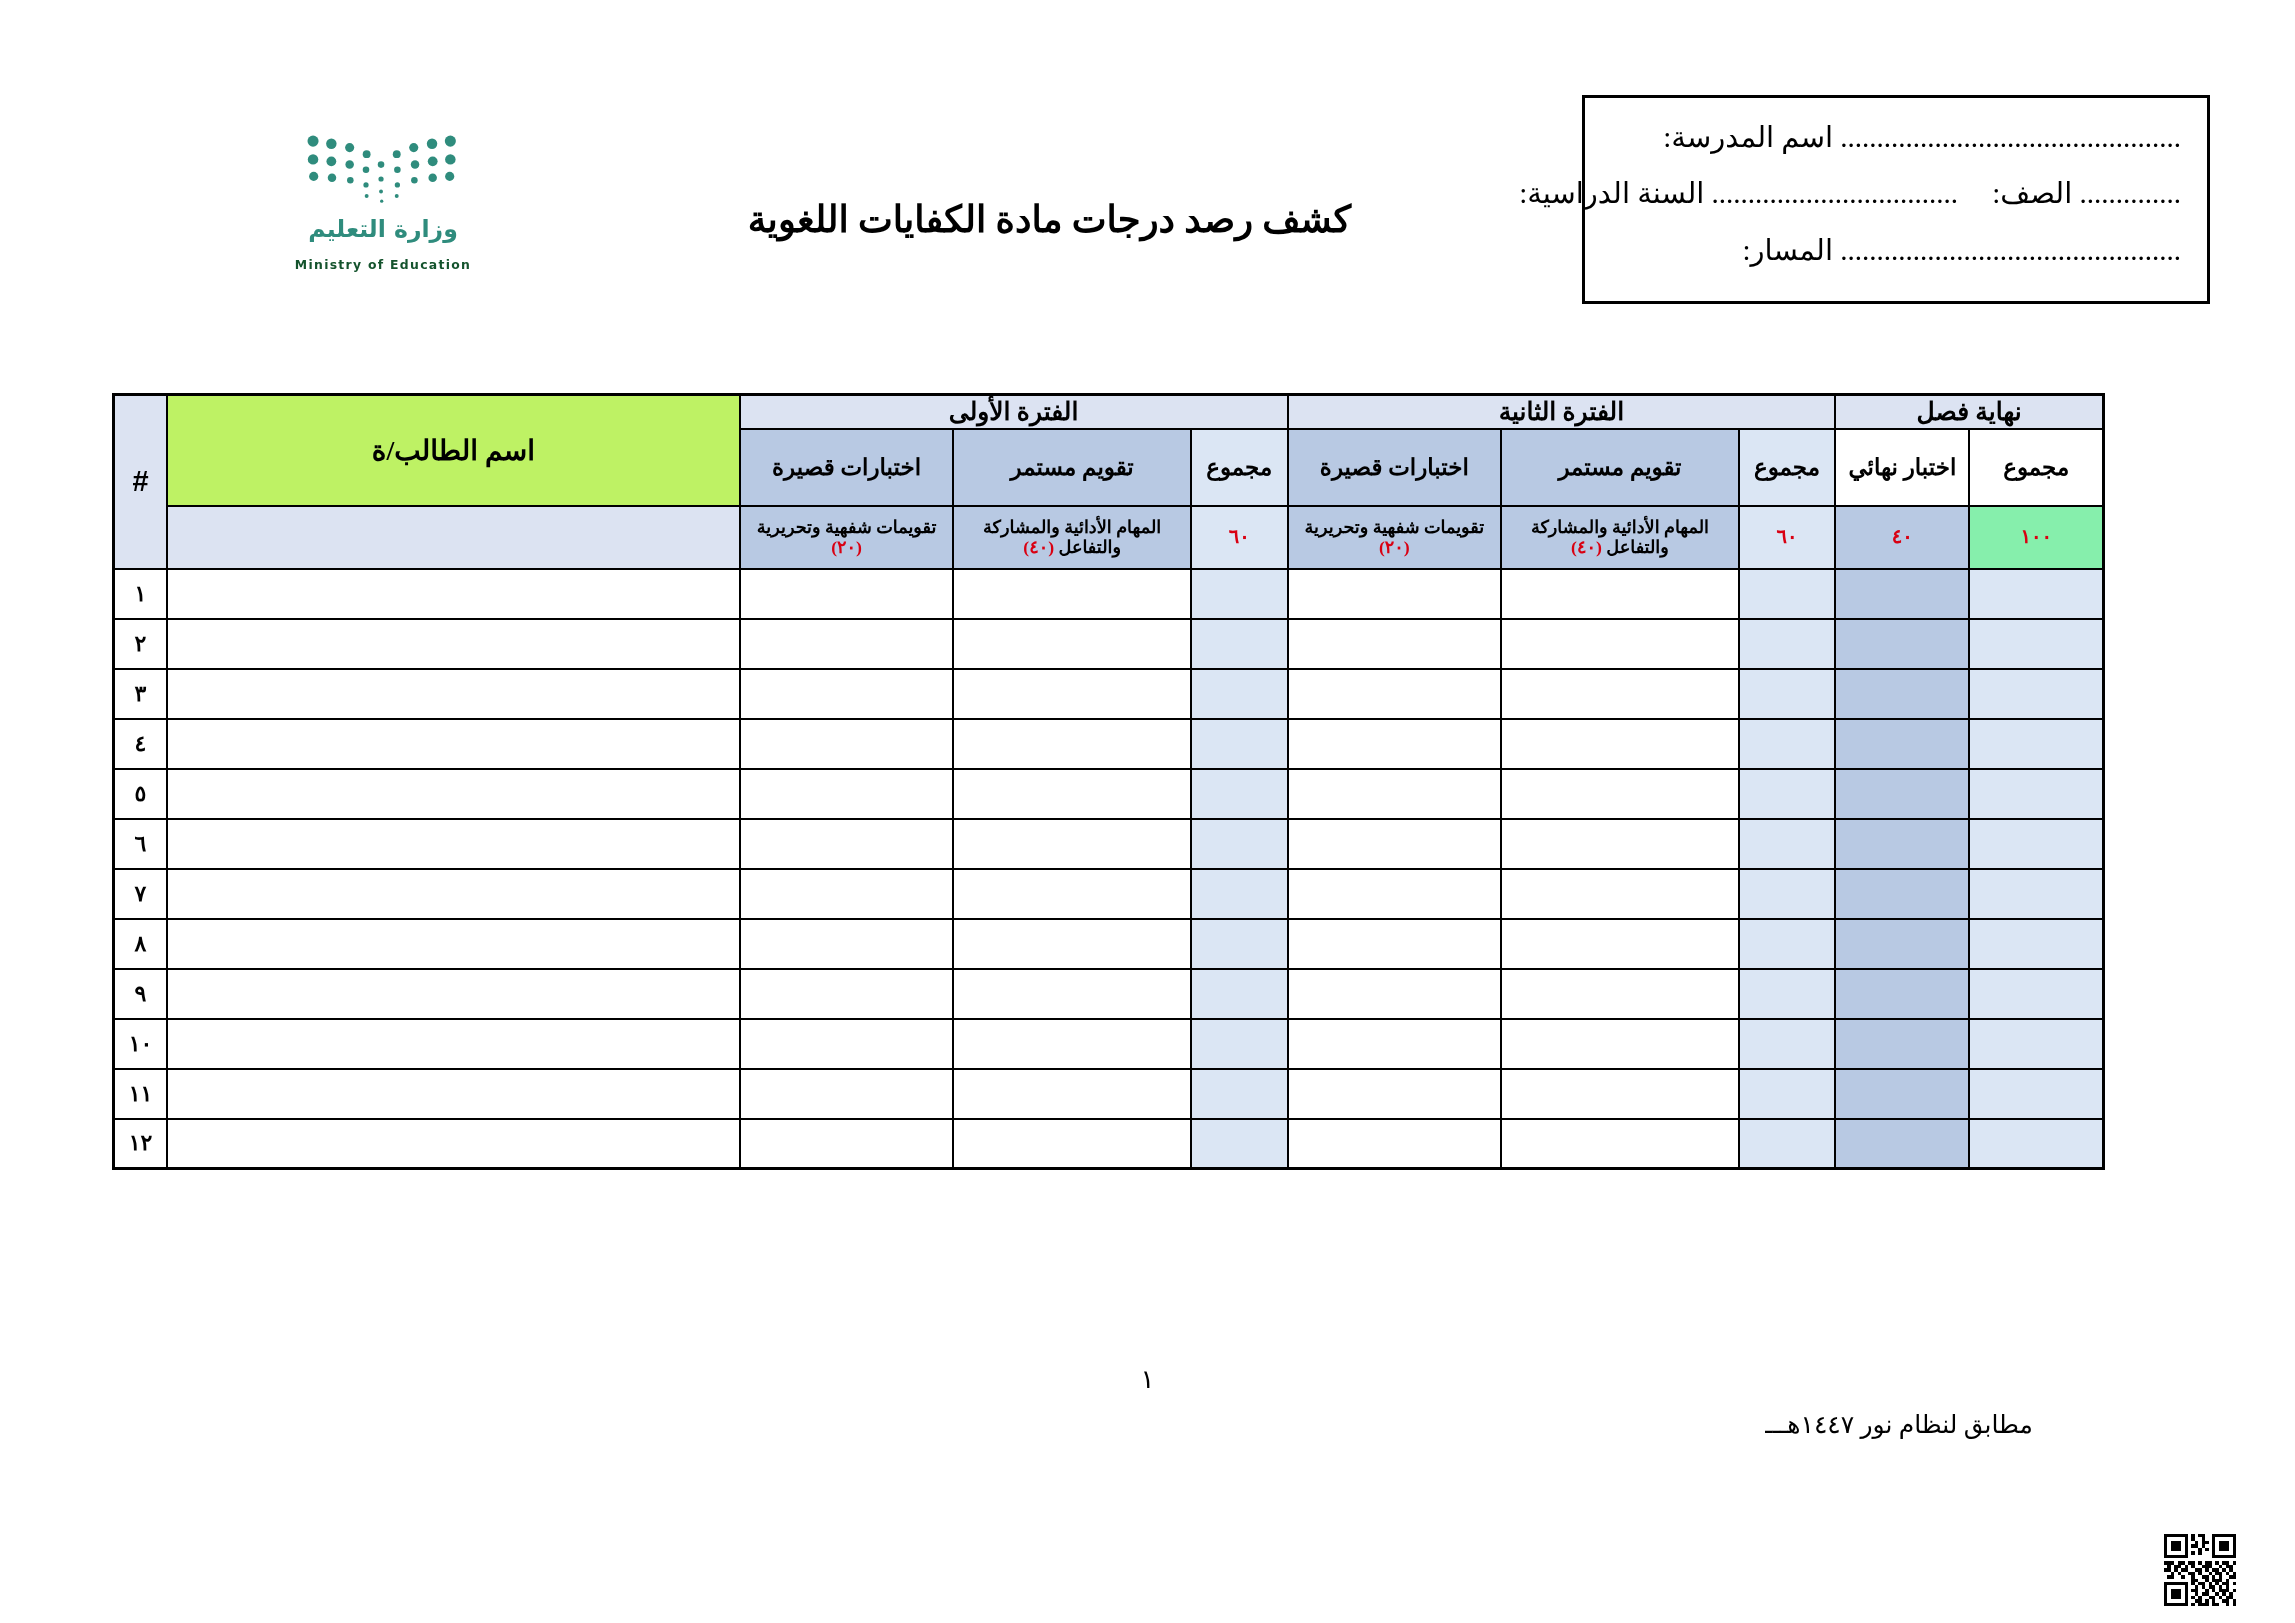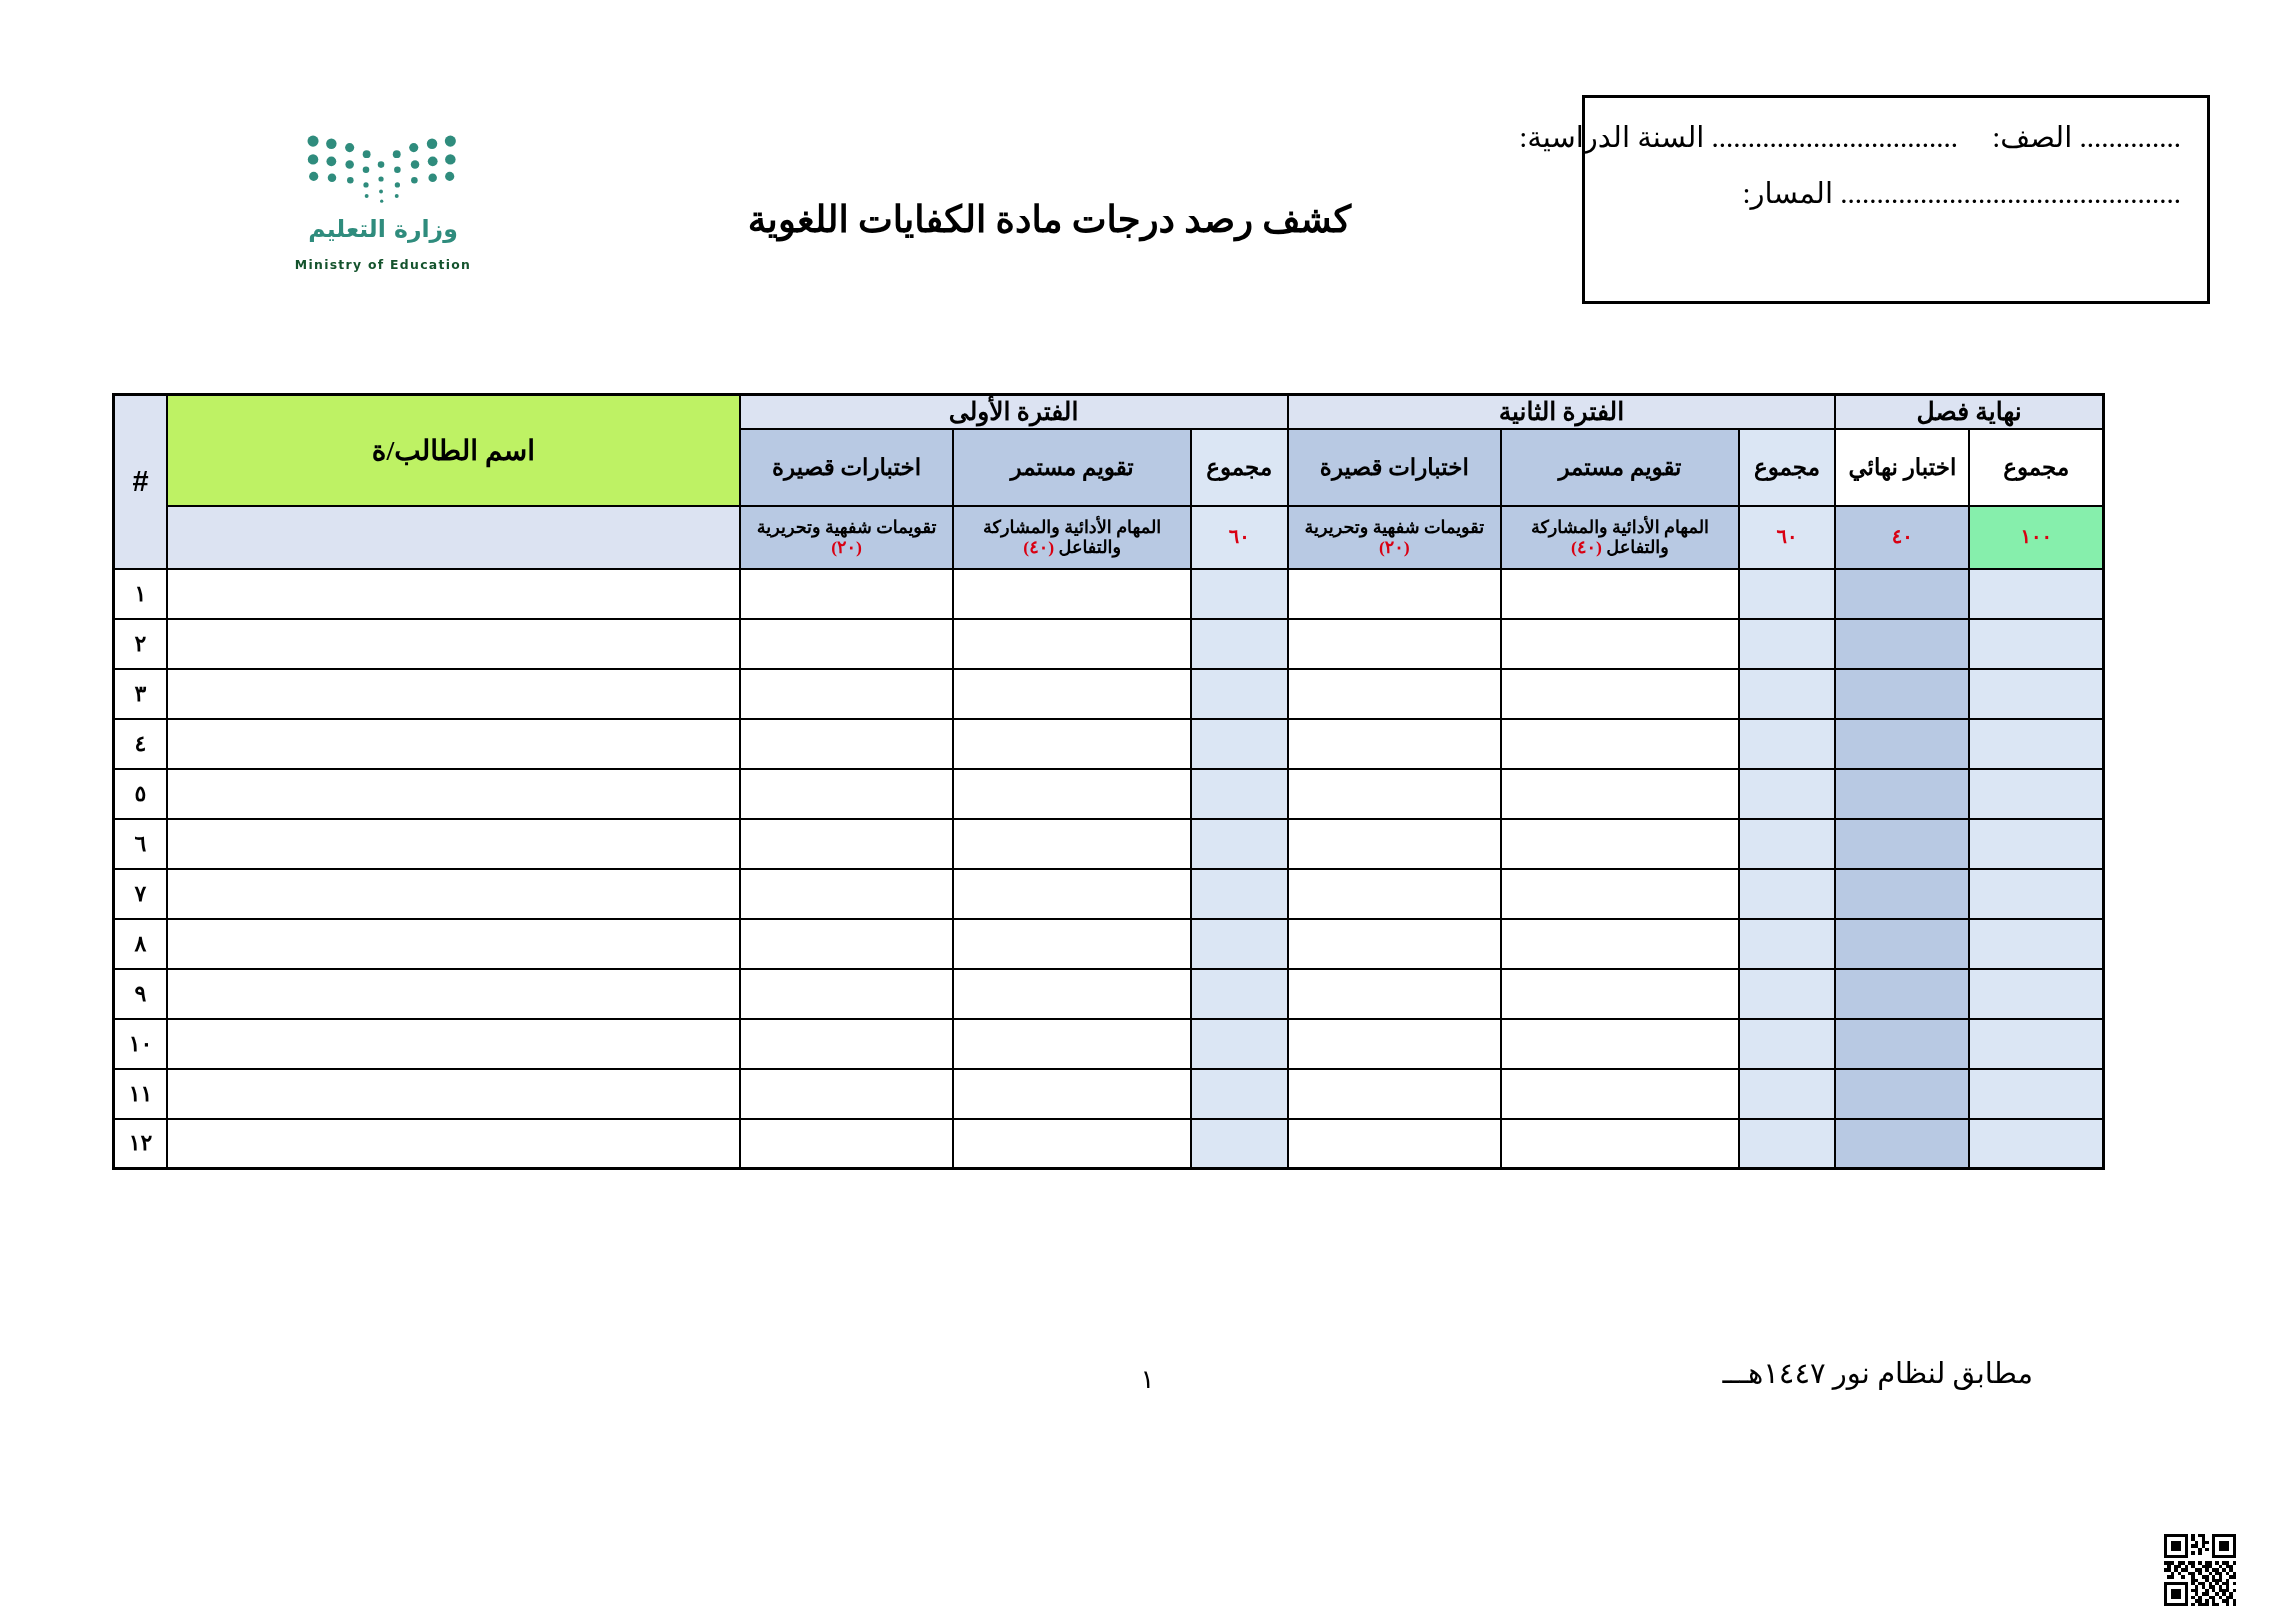--- a/index.html
+++ b/index.html
@@ -181,39 +181,43 @@
   .page-number {
     position: absolute;
     top: 1364px;
     left: 0;
     width: 2295px;
     text-align: center;
     font-size: 26px;
   }
   .footer-note {
     position: absolute;
-    top: 1356px;
+    top: 1410px;
     right: 262px;
-    font-size: 29px;
+    font-size: 25px;
     white-space: nowrap;
   }
   .qr-wrap {
     position: absolute;
     top: 1534px;
     right: 59px;
     width: 72px;
     height: 72px;
   }
 </style>
 </head>
 <body>
 
 <div class="header-area">
 
   <div class="info-box">
+    <div class="info-line">
+      <span class="dots">...............................................</span>
+      <span class="info-label">اسم المدرسة:</span>
+    </div>
     <div class="info-line">
       <span class="dots">..............</span>
       <span class="info-label">الصف:</span>
       <span style="display:inline-block;width:19.6px"></span>
       <span class="dots">..................................</span>
       <span class="info-label">السنة الدراسية:</span>
     </div>
     <div class="info-line">
       <span class="dots">...............................................</span>
       <span class="info-label">المسار:</span>

